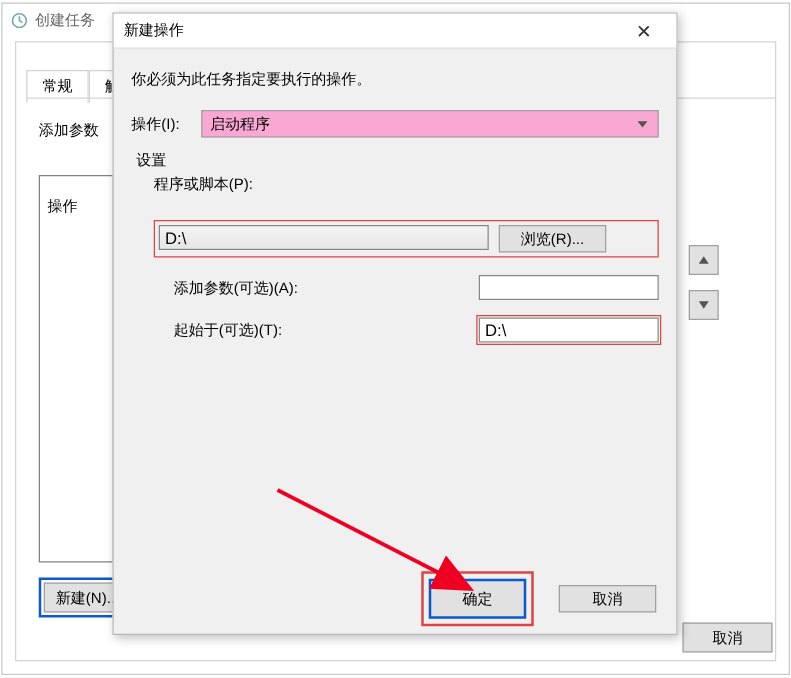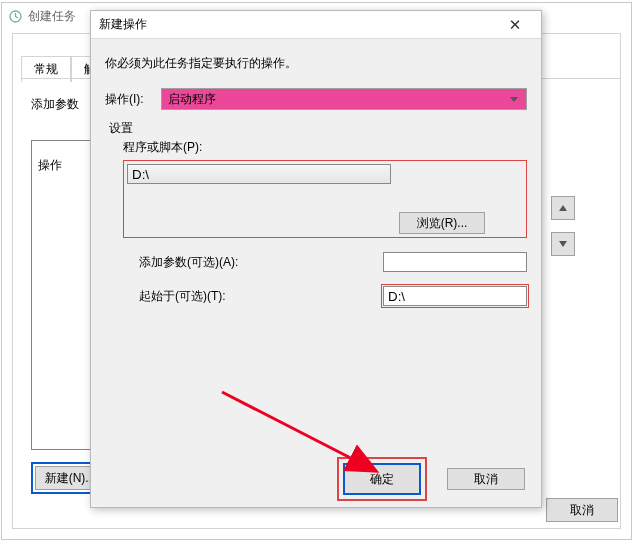--- a/index.html
+++ b/index.html
@@ -127,62 +127,61 @@
   .row {
     display: flex;
     align-items: center;
     margin-bottom: 10px;
   }
   .row label.main { width: 56px; }
   .select {
     flex: 1;
     height: 22px;
     border: 1px solid #a0a0a0;
-    background: #ec4899;
+    background: #f9a8d4;
     padding: 0 6px;
     display: flex; align-items: center;
     position: relative;
     cursor: pointer;
   }
   .select::after {
     content: "";
     position: absolute;
     right: 8px; top: 8px;
     border-left: 4px solid transparent;
     border-right: 4px solid transparent;
     border-top: 5px solid #555;
   }
   .fieldset {
     border: none;
     margin: 0; padding: 0;
   }
   .fieldset-label { margin: 4px 0 2px 4px; }
   .inner { padding-left: 18px; }
   .field { margin-bottom: 14px; }
-  .field-label { margin-bottom: 4px; display: block; }
+  .field-label { margin-bottom: 20px; display: block; }
   .path-group {
     border: 1px solid #d44;
     padding: 3px;
     display: flex;
     gap: 8px;
     align-items: stretch;
   }
   .path-input {
     width: 264px; height: 20px;
     border: 1px solid #888;
     background: linear-gradient(#f5f5f5,#e6e6e6);
     padding: 0 4px;
   }
   .browse {
     width: 86px; height: 22px;
     border: 1px solid #a0a0a0;
     background: #e1e1e1;
     display: flex; align-items: center; justify-content: center;
     cursor: pointer;
-    margin-top: 48px;
   }
   .argrow { display:flex; align-items:center;margin-left:16px; }
   .arglabel { flex:1; }
   .short-input {
     width: 144px; height: 20px;
     border: 1px solid #888;
     background: #fff;
     padding: 0 4px;
   }
   .short-input.hl { outline: 1px solid #d44; outline-offset: 1px; }

